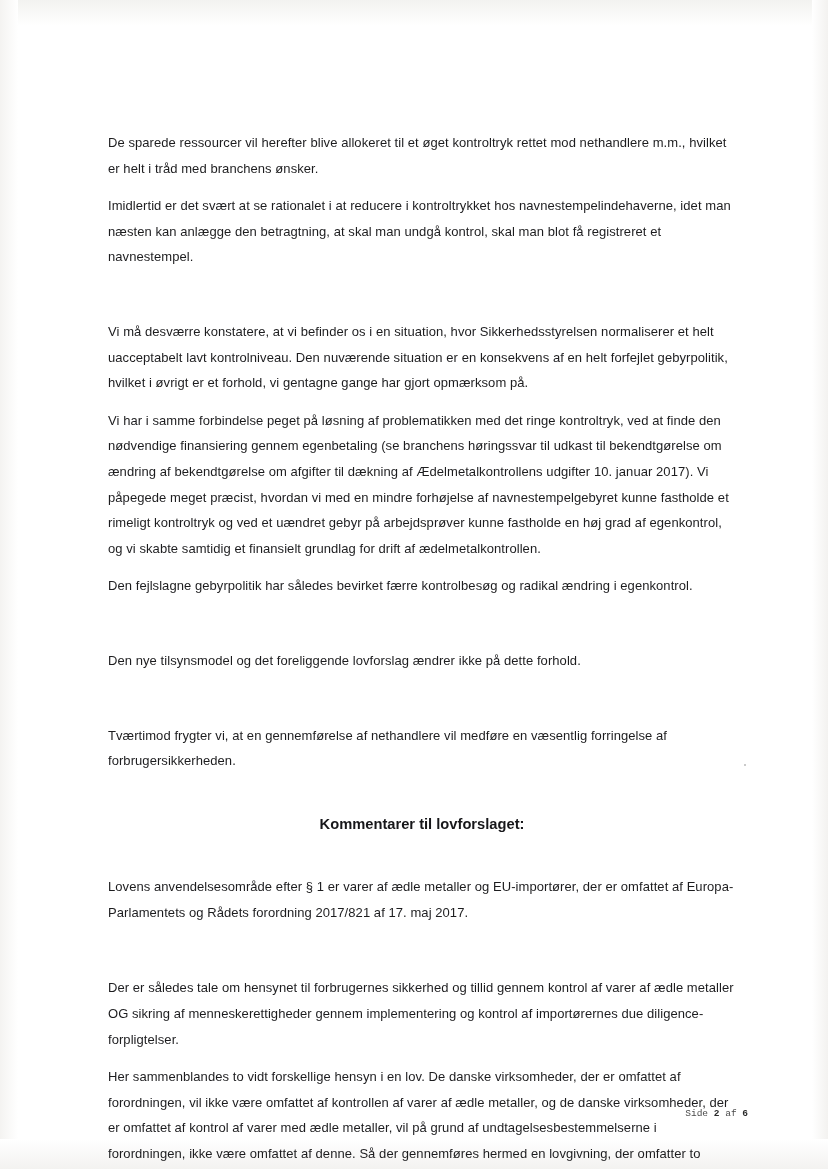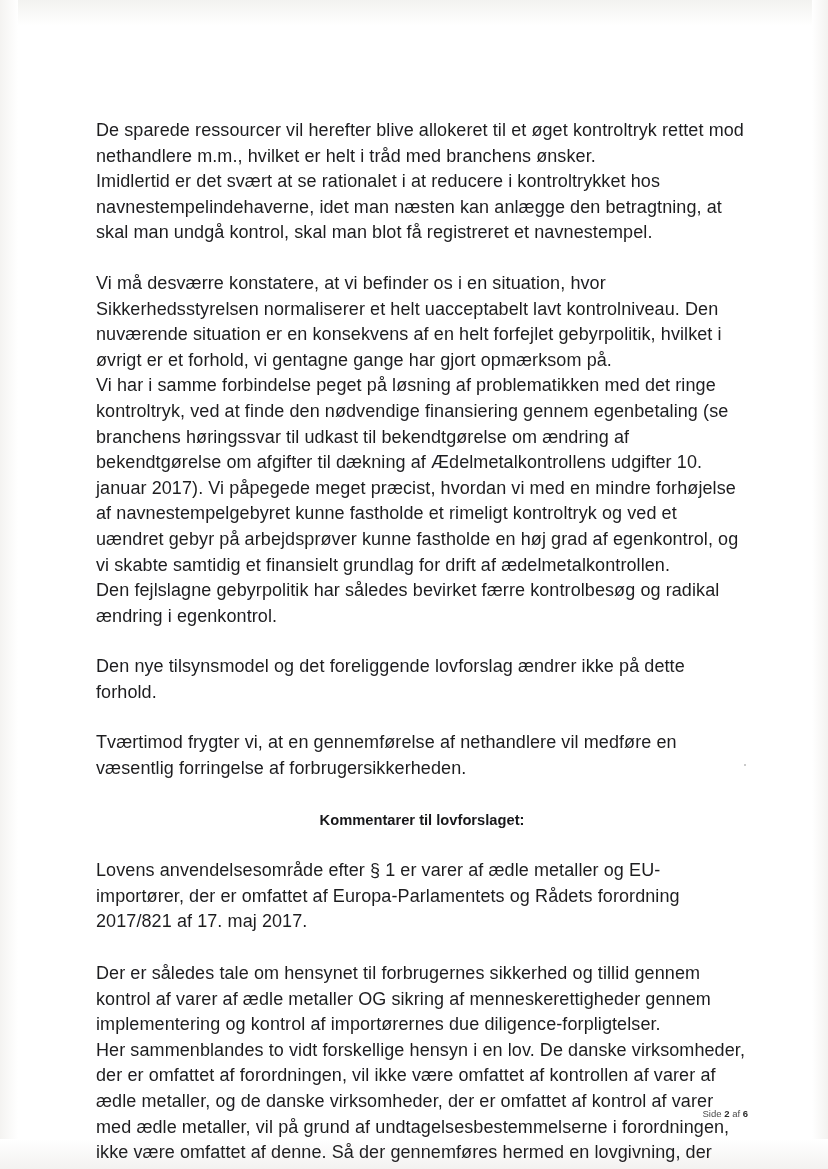--- a/index.html
+++ b/index.html
@@ -47,24 +47,24 @@
     background: linear-gradient(to top, #f3f2f0 0%, #ffffff 100%);
     pointer-events: none;
   }
   .content {
     position: absolute;
     top: 118px;
     left: 96px;
     width: 652px;
   }
   .para {
-    font-size: 18px;
+    font-size: 13px;
     line-height: 25.6px;
     color: #1d1d1f;
-    margin: 0;
+    margin: 12px;
     text-align: left;
     letter-spacing: 0.005em;
   }
   .gap-sm { height: 25px; }
   .gap-md { height: 26px; }
   .heading {
     font-size: 14.7px;
     line-height: 25.6px;
     font-weight: bold;
     color: #17171a;
@@ -72,21 +72,21 @@
     text-align: center;
   }
   .footer {
     position: absolute;
     left: 96px;
     right: 80px;
     top: 1108px;
     text-align: right;
     font-size: 9.5px;
     color: #4a4a4a;
-    font-family: Liberation Sans, sans-serif;
+    font-family: Liberation Mono, monospace;
   }
   .footer .pageno {
     font-weight: bold;
     color: #2b2b2b;
   }
   .stray-dot {
     position: absolute;
     top: 764px;
     left: 744px;
     width: 2px;

